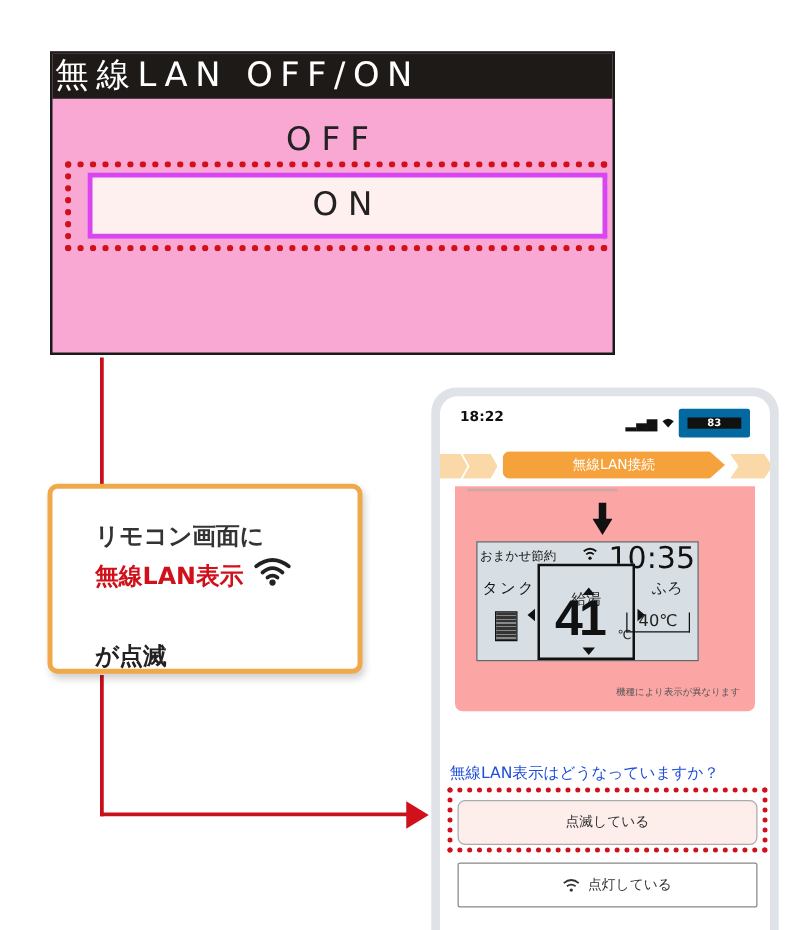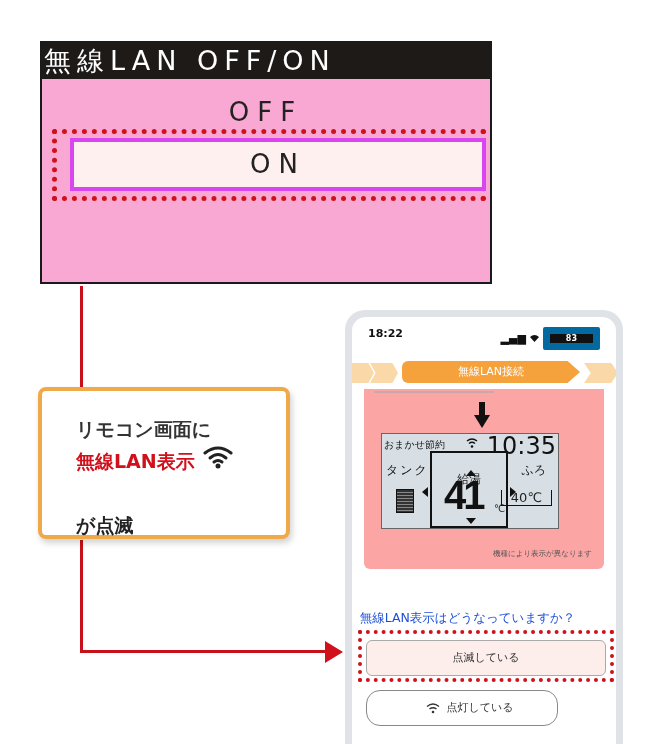--- a/index.html
+++ b/index.html
@@ -59,21 +59,21 @@
   .tri-down { bottom: 2px; left: 34px; border-left: 5px solid transparent; border-right: 5px solid transparent; border-top: 6px solid #111; }
   .tri-left { position: absolute; top: 53px; left: 40px; border-top: 5px solid transparent; border-bottom: 5px solid transparent; border-right: 6px solid #111; }
   .tri-right { position: absolute; top: 53px; left: 128px; border-top: 5px solid transparent; border-bottom: 5px solid transparent; border-left: 6px solid #111; }
   .mini-furo { position: absolute; right: 12px; top: 28px; font-size: 12px; }
   .mini-furo-temp { position: absolute; right: 6px; top: 56px; font-size: 13px; border-left: 1px solid #111; border-right: 1px solid #111; border-bottom: 1px solid #111; padding: 0 9px; }
   .note { position: absolute; right: 12px; bottom: 10px; font-size: 7.5px; color: #555; }
 
   .question { position: absolute; top: 293px; left: 0; width: 231px; text-align: center; font-size: 12.5px; color: #1d4ed8; }
   .ans-dots { position: absolute; top: 313px; left: 6px; width: 256px; height: 52px; border: 4px dotted #d0101a; }
   .ans1 { position: absolute; top: 323px; left: 14px; width: 240px; height: 36px; border: 1px solid #aaa; border-radius: 6px; background: #fdeeec; text-align: center; line-height: 34px; font-size: 11px; color: #333; }
-  .ans2 { position: absolute; top: 373px; left: 14px; width: 192px; height: 36px; border: 1px solid #888; border-radius: 14px; background: #fff; text-align: center; line-height: 34px; font-size: 11px; color: #333; display: flex; justify-content: center; align-items: center; gap: 6px; padding-left: 16px; }
+  .ans2 { position: absolute; top: 373px; left: 14px; width: 240px; height: 36px; border: 1px solid #888; border-radius: 2px; background: #fff; text-align: center; line-height: 34px; font-size: 11px; color: #333; display: flex; justify-content: center; align-items: center; gap: 6px; padding-left: 16px; }
   .ans2 .wf { width: 14px; height: 12px; }
 </style>
 </head>
 <body>
 
 <div class="lcd">
   <div class="lcd-title">無線LAN OFF/ON</div>
   <div class="lcd-off">OFF</div>
   <div class="lcd-on-dots"></div>
   <div class="lcd-on">ON</div>

